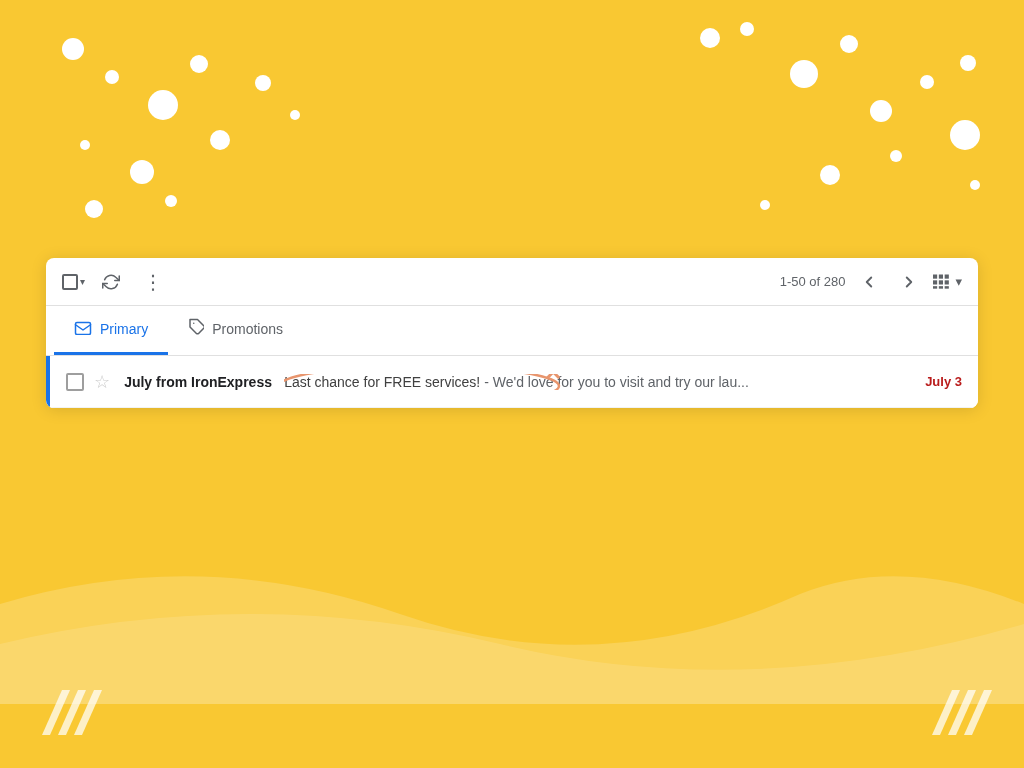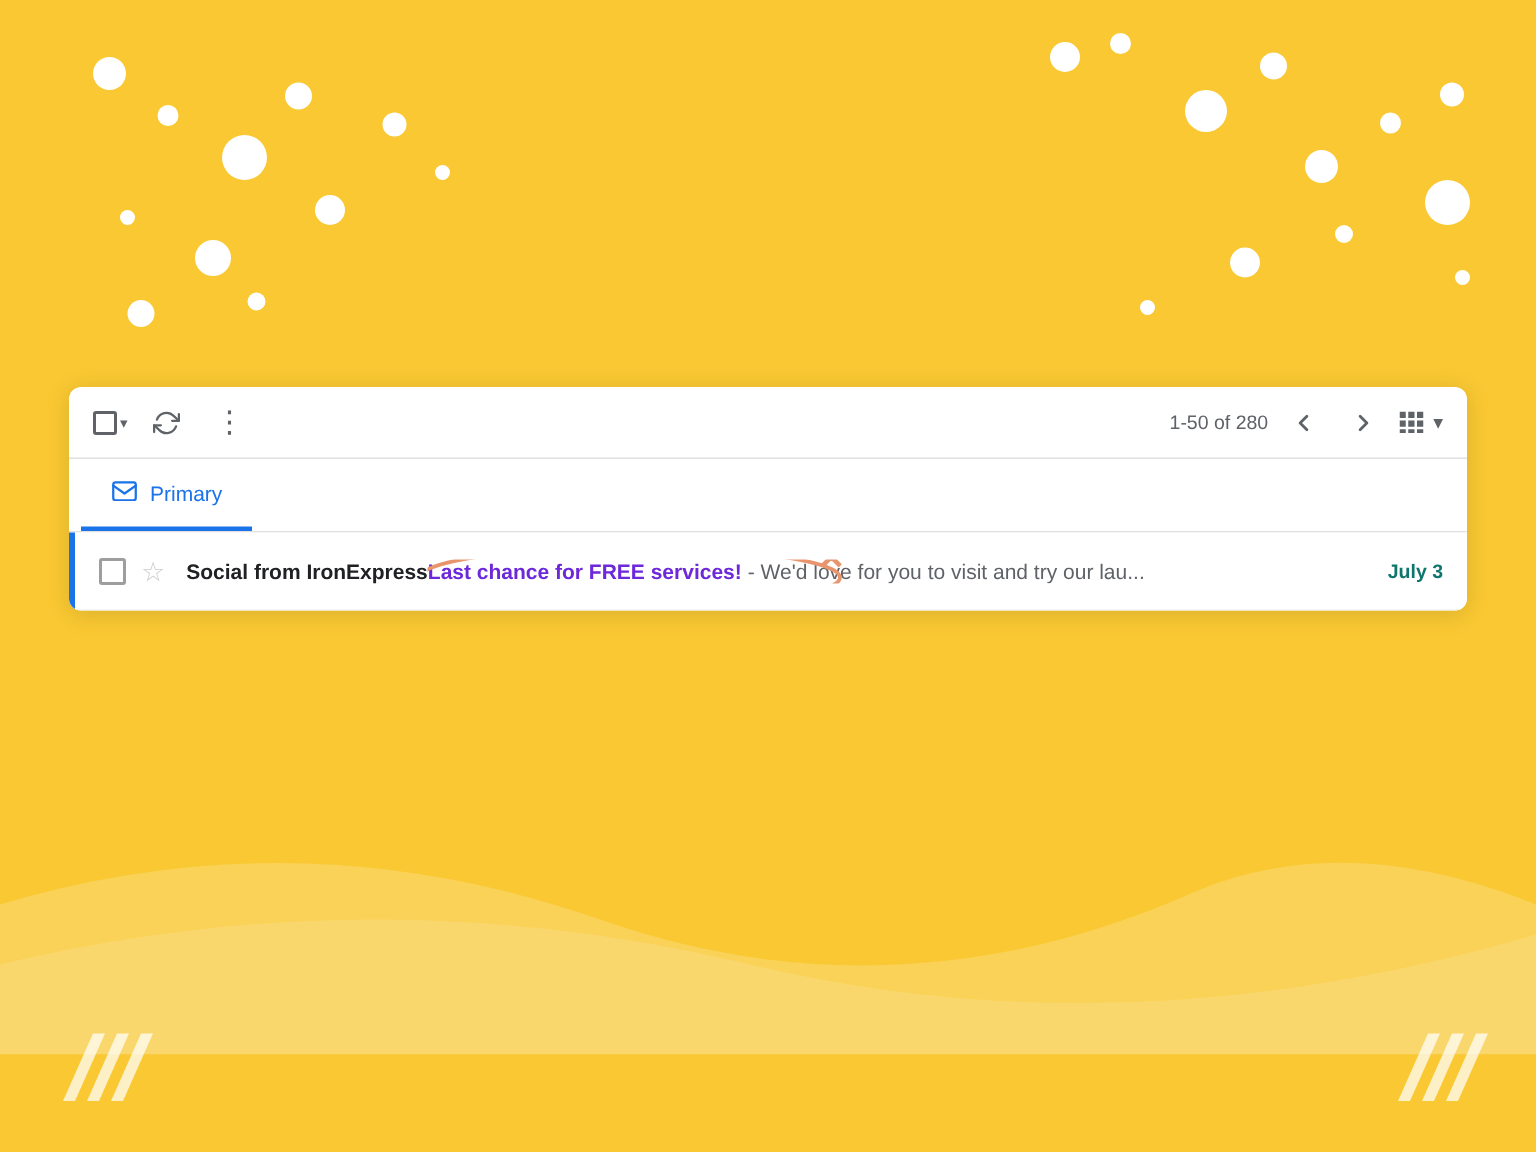--- a/index.html
+++ b/index.html
@@ -191,37 +191,37 @@
     .sender-name {
       font-size: 14px;
       font-weight: 600;
       color: #202124;
       min-width: 160px;
       flex-shrink: 0;
     }
 
     .email-subject-bold {
       font-size: 14px;
-      font-weight: 700;
-      color: #6d28d9;
+      font-weight: 400;
+      color: #404040;
       position: relative;
     }
 
     .email-preview {
       font-size: 14px;
       color: #5f6368;
       font-weight: 400;
       margin-left: 4px;
     }
 
     .email-date {
       margin-left: auto;
       font-size: 13px;
       font-weight: 600;
-      color: #0f766e;
+      color: #b91c1c;
       flex-shrink: 0;
     }
 
     
     .wave-bg {
       position: absolute;
       bottom: 60px;
       left: 0;
       width: 100%;
       pointer-events: none;
@@ -333,27 +333,36 @@
   <div class="tabs">
     <div class="tab active">
       <span class="tab-icon">
         <svg width="18" height="16" viewBox="0 0 24 20" fill="none" stroke="#1a73e8" stroke-width="2" stroke-linecap="round" stroke-linejoin="round">
           <rect x="2" y="4" width="20" height="16" rx="2"></rect>
           <path d="M2 7l10 7 10-7"></path>
         </svg>
       </span>
       <span style="color:#1a73e8;font-weight:500;">Primary</span>
     </div>
+    <div class="tab">
+      <span class="tab-icon">
+        <svg width="16" height="18" viewBox="0 0 20 24" fill="none" stroke="#5f6368" stroke-width="2" stroke-linecap="round" stroke-linejoin="round">
+          <path d="M20.59 13.41l-7.17 7.17a2 2 0 0 1-2.83 0L2 12V2h10l8.59 8.59a2 2 0 0 1 0 2.82z"></path>
+          <line x1="7" y1="7" x2="7.01" y2="7"></line>
+        </svg>
+      </span>
+      <span>Promotions</span>
+    </div>
   </div>
 
   <div class="email-list">
     <div class="email-row" style="position:relative;">
       <span class="row-checkbox"></span>
       <span class="star-btn">☆</span>
-      <span class="sender-name">Social from IronExpress</span>
+      <span class="sender-name">July from IronExpress</span>
       <span style="display:flex;align-items:center;flex:1;overflow:hidden;position:relative;">
         <span class="email-subject-bold">Last chance for FREE services!</span>
         <span class="email-preview">- We'd love for you to visit and try our lau...</span>
 
         <svg style="position:absolute;left:-8px;top:-14px;pointer-events:none;z-index:20;" width="310" height="52" viewBox="0 0 310 52" xmlns="http://www.w3.org/2000/svg">
           <ellipse cx="143" cy="26" rx="140" ry="20" fill="none" stroke="#E8956D" stroke-width="2.5" stroke-dasharray="none"></ellipse>
 
           <text x="268" y="20" font-size="22" fill="#E8956D" font-weight="bold" font-family="Arial">✕</text>
         </svg>
       </span>

